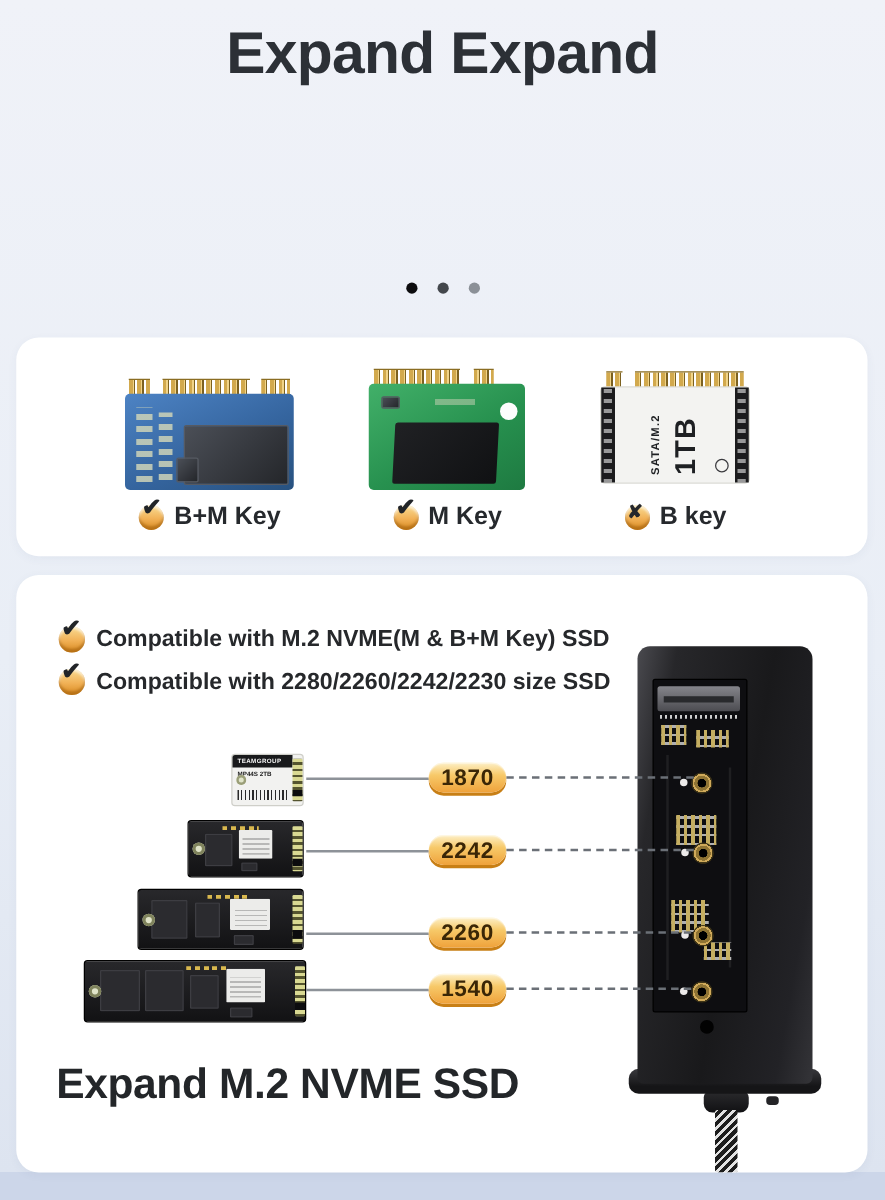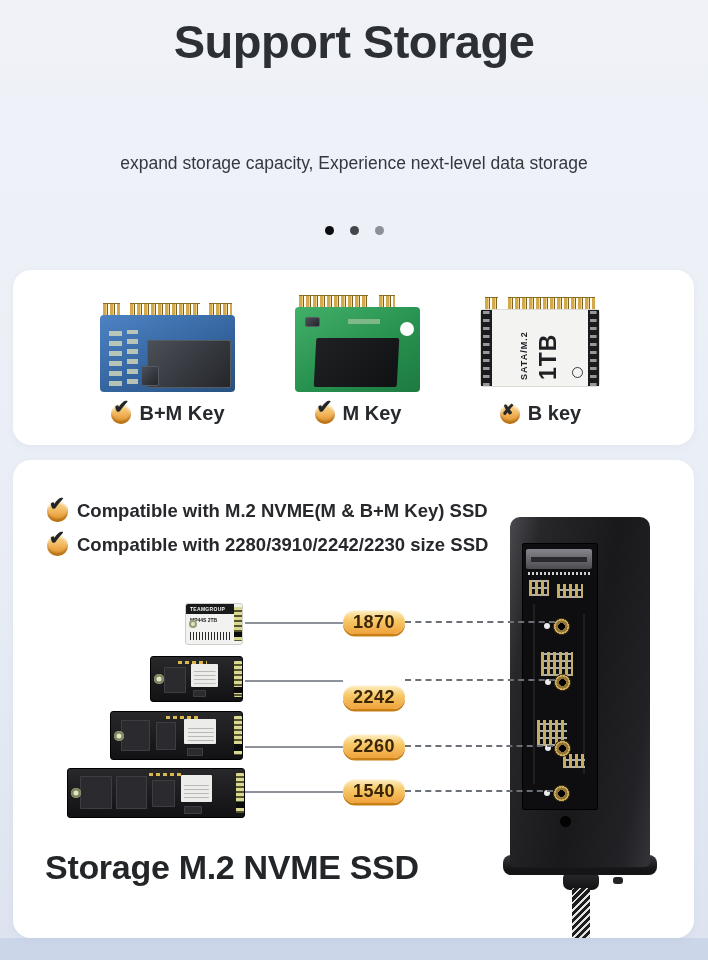--- a/index.html
+++ b/index.html
@@ -117,24 +117,23 @@
   .cable-stub { position:absolute; left:600px; top:417px; width:10px; height:7px; background:#242427; border-radius:3px; z-index:0; }
   .cable-braid { position:absolute; left:559px; top:428px; width:18px; height:50px; z-index:0;
     background:repeating-linear-gradient(135deg,#e2e2e2 0 2px,#1d1d1d 2px 5px); border-radius:2px; }
 </style>
 </head>
 <body>
 
 <div class="page">
 
   <div class="title">
-    <div>Support Storage</div>
+    <div>Expand Expand</div>
   </div>
   <div class="subtitle">
-    <div>expand storage capacity, Experience next-level data storage</div>
   </div>
   <div class="dots">
     <span class="dot dot-1"></span>
     <span class="dot dot-2"></span>
     <span class="dot dot-3"></span>
   </div>
 
   <div class="card card1">
 
     <div class="ssd-graphic" style="left:87px;top:33px;width:135px;height:89px;">
@@ -215,21 +214,21 @@
     <div class="feature" style="top:40px;">
       <span class="coin">
           <span class="glyph">✔</span>
         </span>
       <span>Compatible with M.2 NVME(M &amp; B+M Key) SSD</span>
     </div>
     <div class="feature" style="top:74px;">
       <span class="coin">
           <span class="glyph">✔</span>
         </span>
-      <span>Compatible with 2280/3910/2242/2230 size SSD</span>
+      <span>Compatible with 2280/2260/2242/2230 size SSD</span>
     </div>
 
     <div class="ssd-h ssd2230-body" style="left:172px;top:143px;width:58px;height:42px;">
       <div class="ssd2230-top">TEAMGROUP</div>
       <div class="ssd2230-model">MP44S 2TB</div>
       <div class="barcode"></div>
       <div class="conn"></div>
         <div class="conn-notch"></div>
       <div class="hole-left" style="width:8px;height:8px;box-shadow:inset 0 0 0 2px #9a9e78;"></div>
     </div>
@@ -271,21 +270,21 @@
     <div class="line-solid" style="left:232px;top:220px;width:98px;"></div>
     <div class="line-solid" style="left:232px;top:286px;width:98px;"></div>
     <div class="line-solid" style="left:232px;top:331px;width:98px;"></div>
 
     <div class="line-dashed" style="left:392px;top:161px;width:150px;"></div>
     <div class="line-dashed" style="left:392px;top:219px;width:150px;"></div>
     <div class="line-dashed" style="left:392px;top:285px;width:148px;"></div>
     <div class="line-dashed" style="left:392px;top:330px;width:148px;"></div>
 
     <div class="size-badge" style="left:330px;top:150px;">1870</div>
-    <div class="size-badge" style="left:330px;top:225px;">2242</div>
+    <div class="size-badge" style="left:330px;top:208px;">2242</div>
     <div class="size-badge" style="left:330px;top:274px;">2260</div>
     <div class="size-badge" style="left:330px;top:319px;">1540</div>
 
     <div class="device-base"></div>
     <div class="cable-plug"></div>
     <div class="cable-stub"></div>
     <div class="cable-braid"></div>
     <div class="device-body">
       <div class="device-window">
         <div class="m2-slot"></div>
@@ -298,16 +297,16 @@
         <div class="smd-cluster" style="left:14px;top:176px;width:30px;height:26px;"></div>
         <div class="smd-cluster" style="left:40px;top:210px;width:22px;height:14px;"></div>
         <div class="standoff" style="left:30px;top:74px;"></div>
         <div class="standoff" style="left:31px;top:130px;"></div>
         <div class="standoff" style="left:31px;top:196px;"></div>
         <div class="standoff" style="left:30px;top:241px;"></div>
       </div>
       <div class="device-dot"></div>
     </div>
 
-    <div class="big-heading">Storage M.2 NVME SSD</div>
+    <div class="big-heading">Expand M.2 NVME SSD</div>
   </div>
 
 </div>
 
 </body></html>

